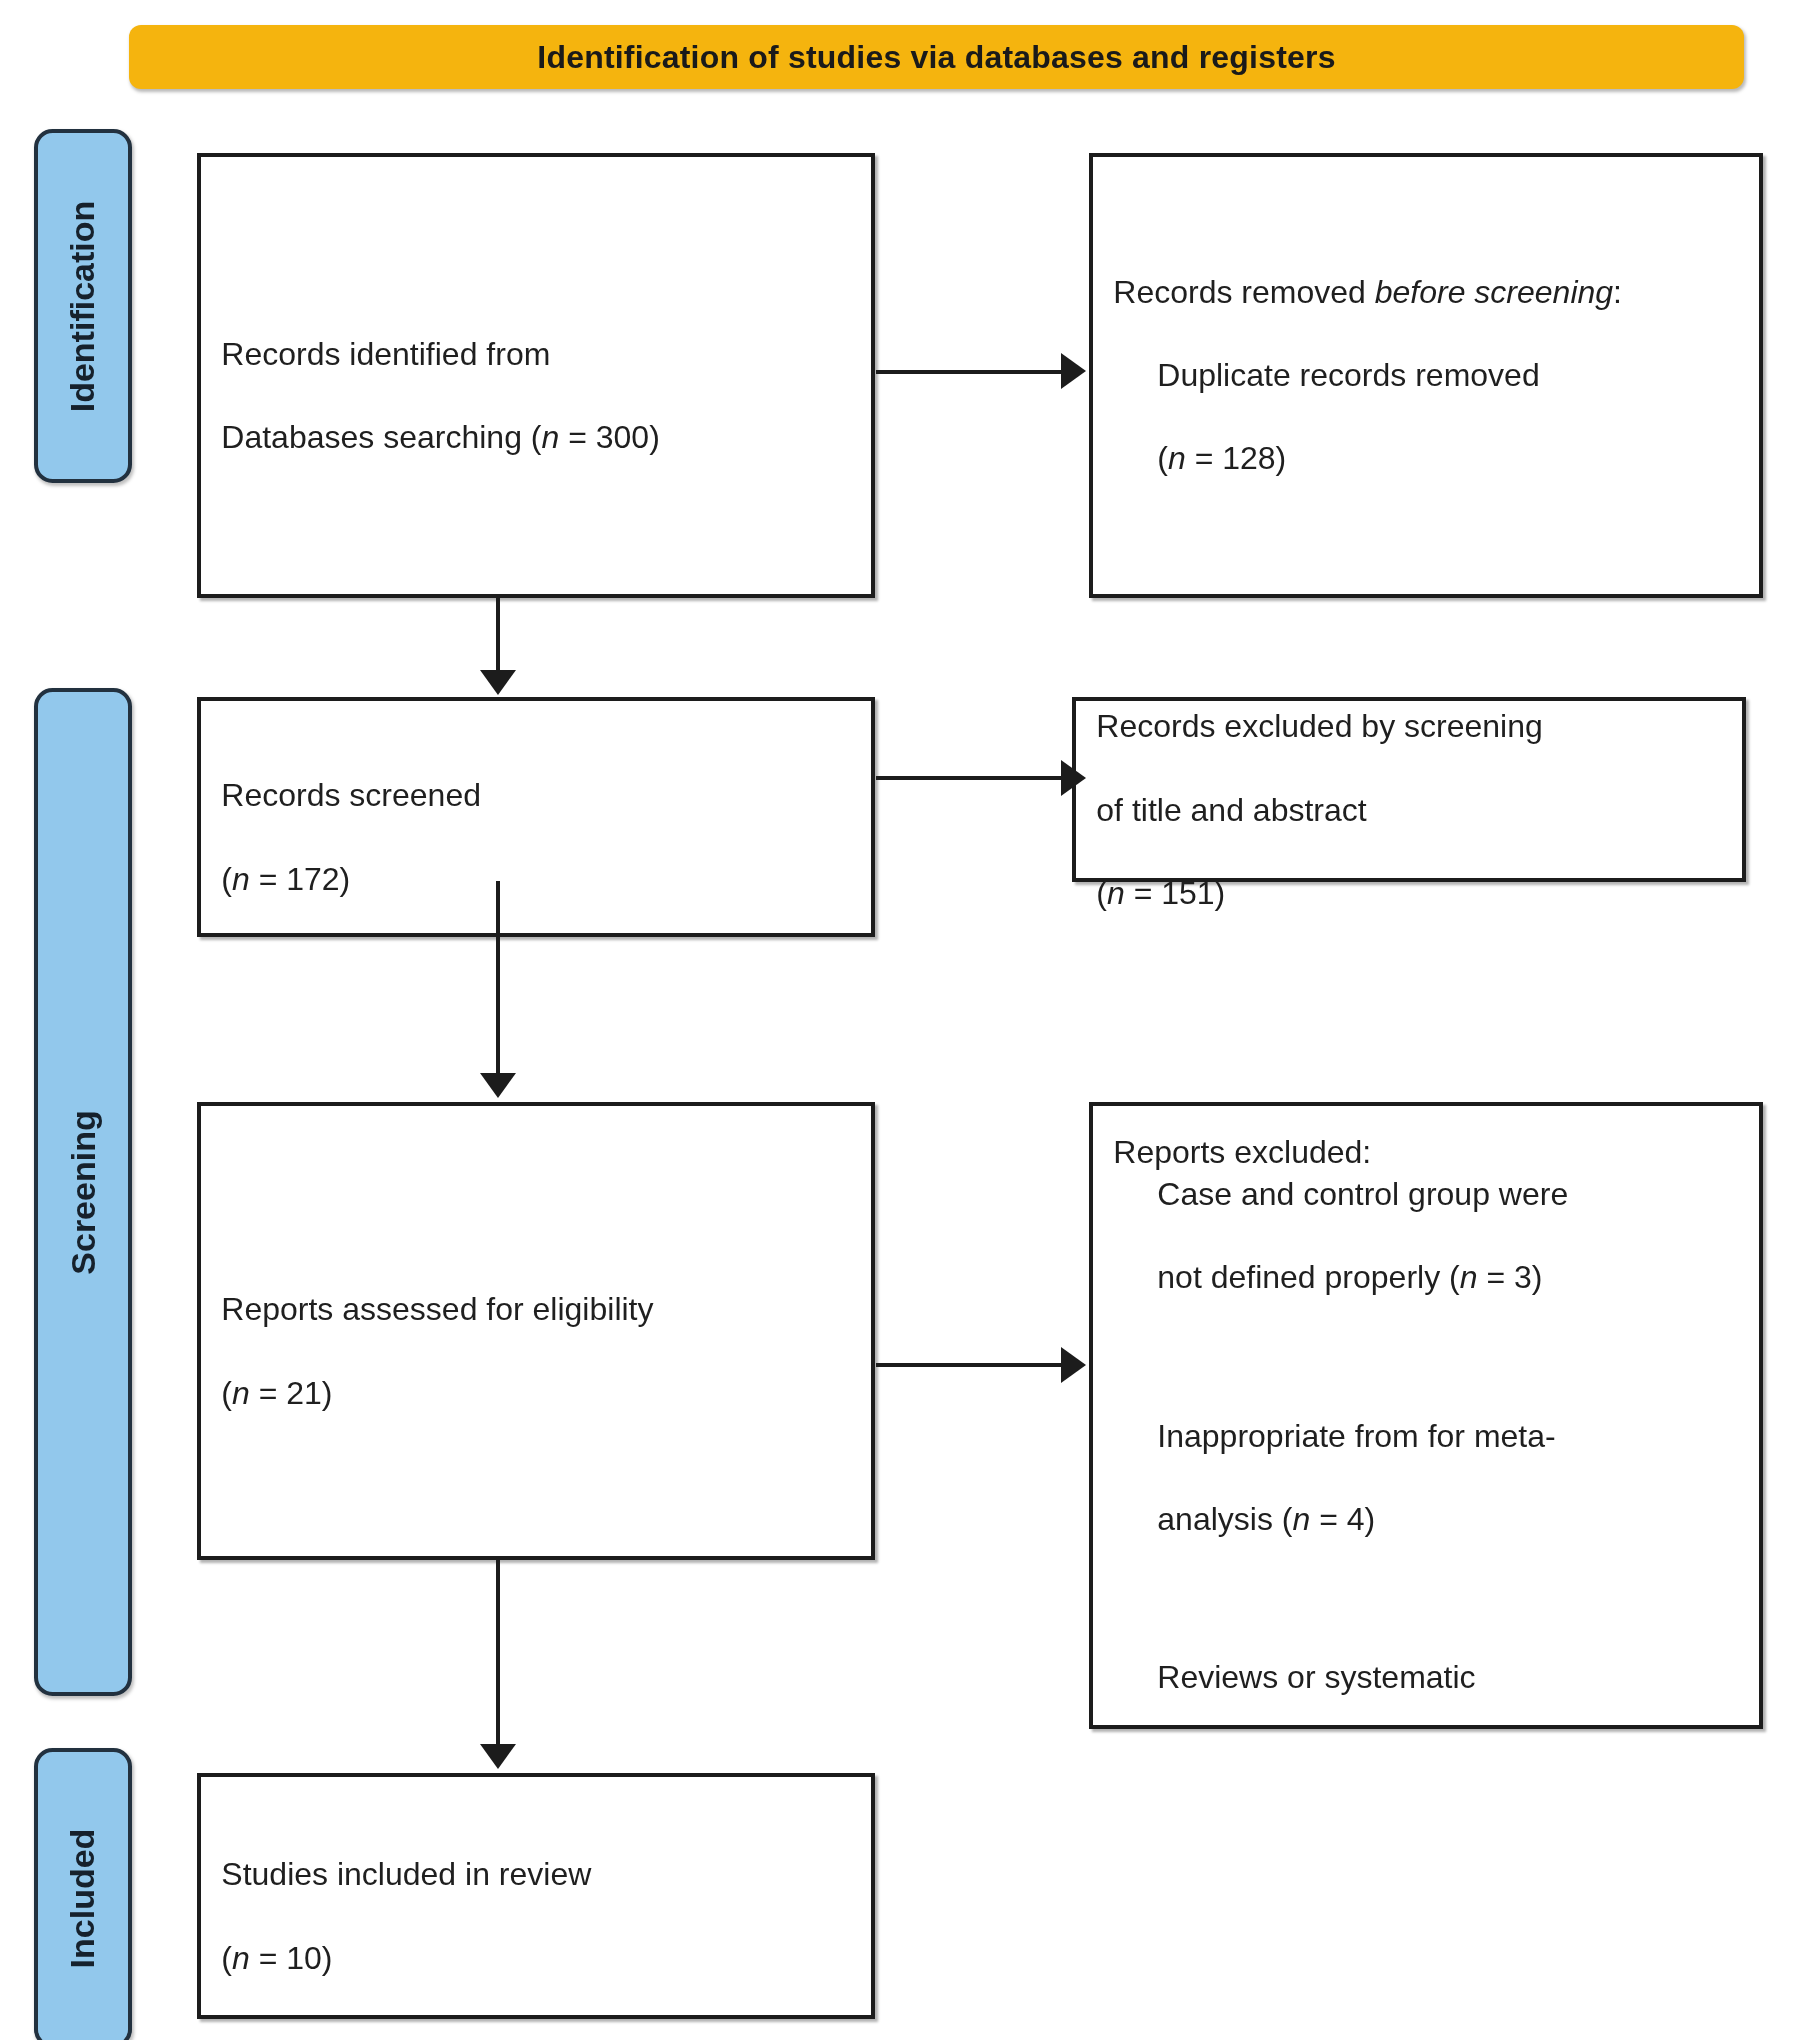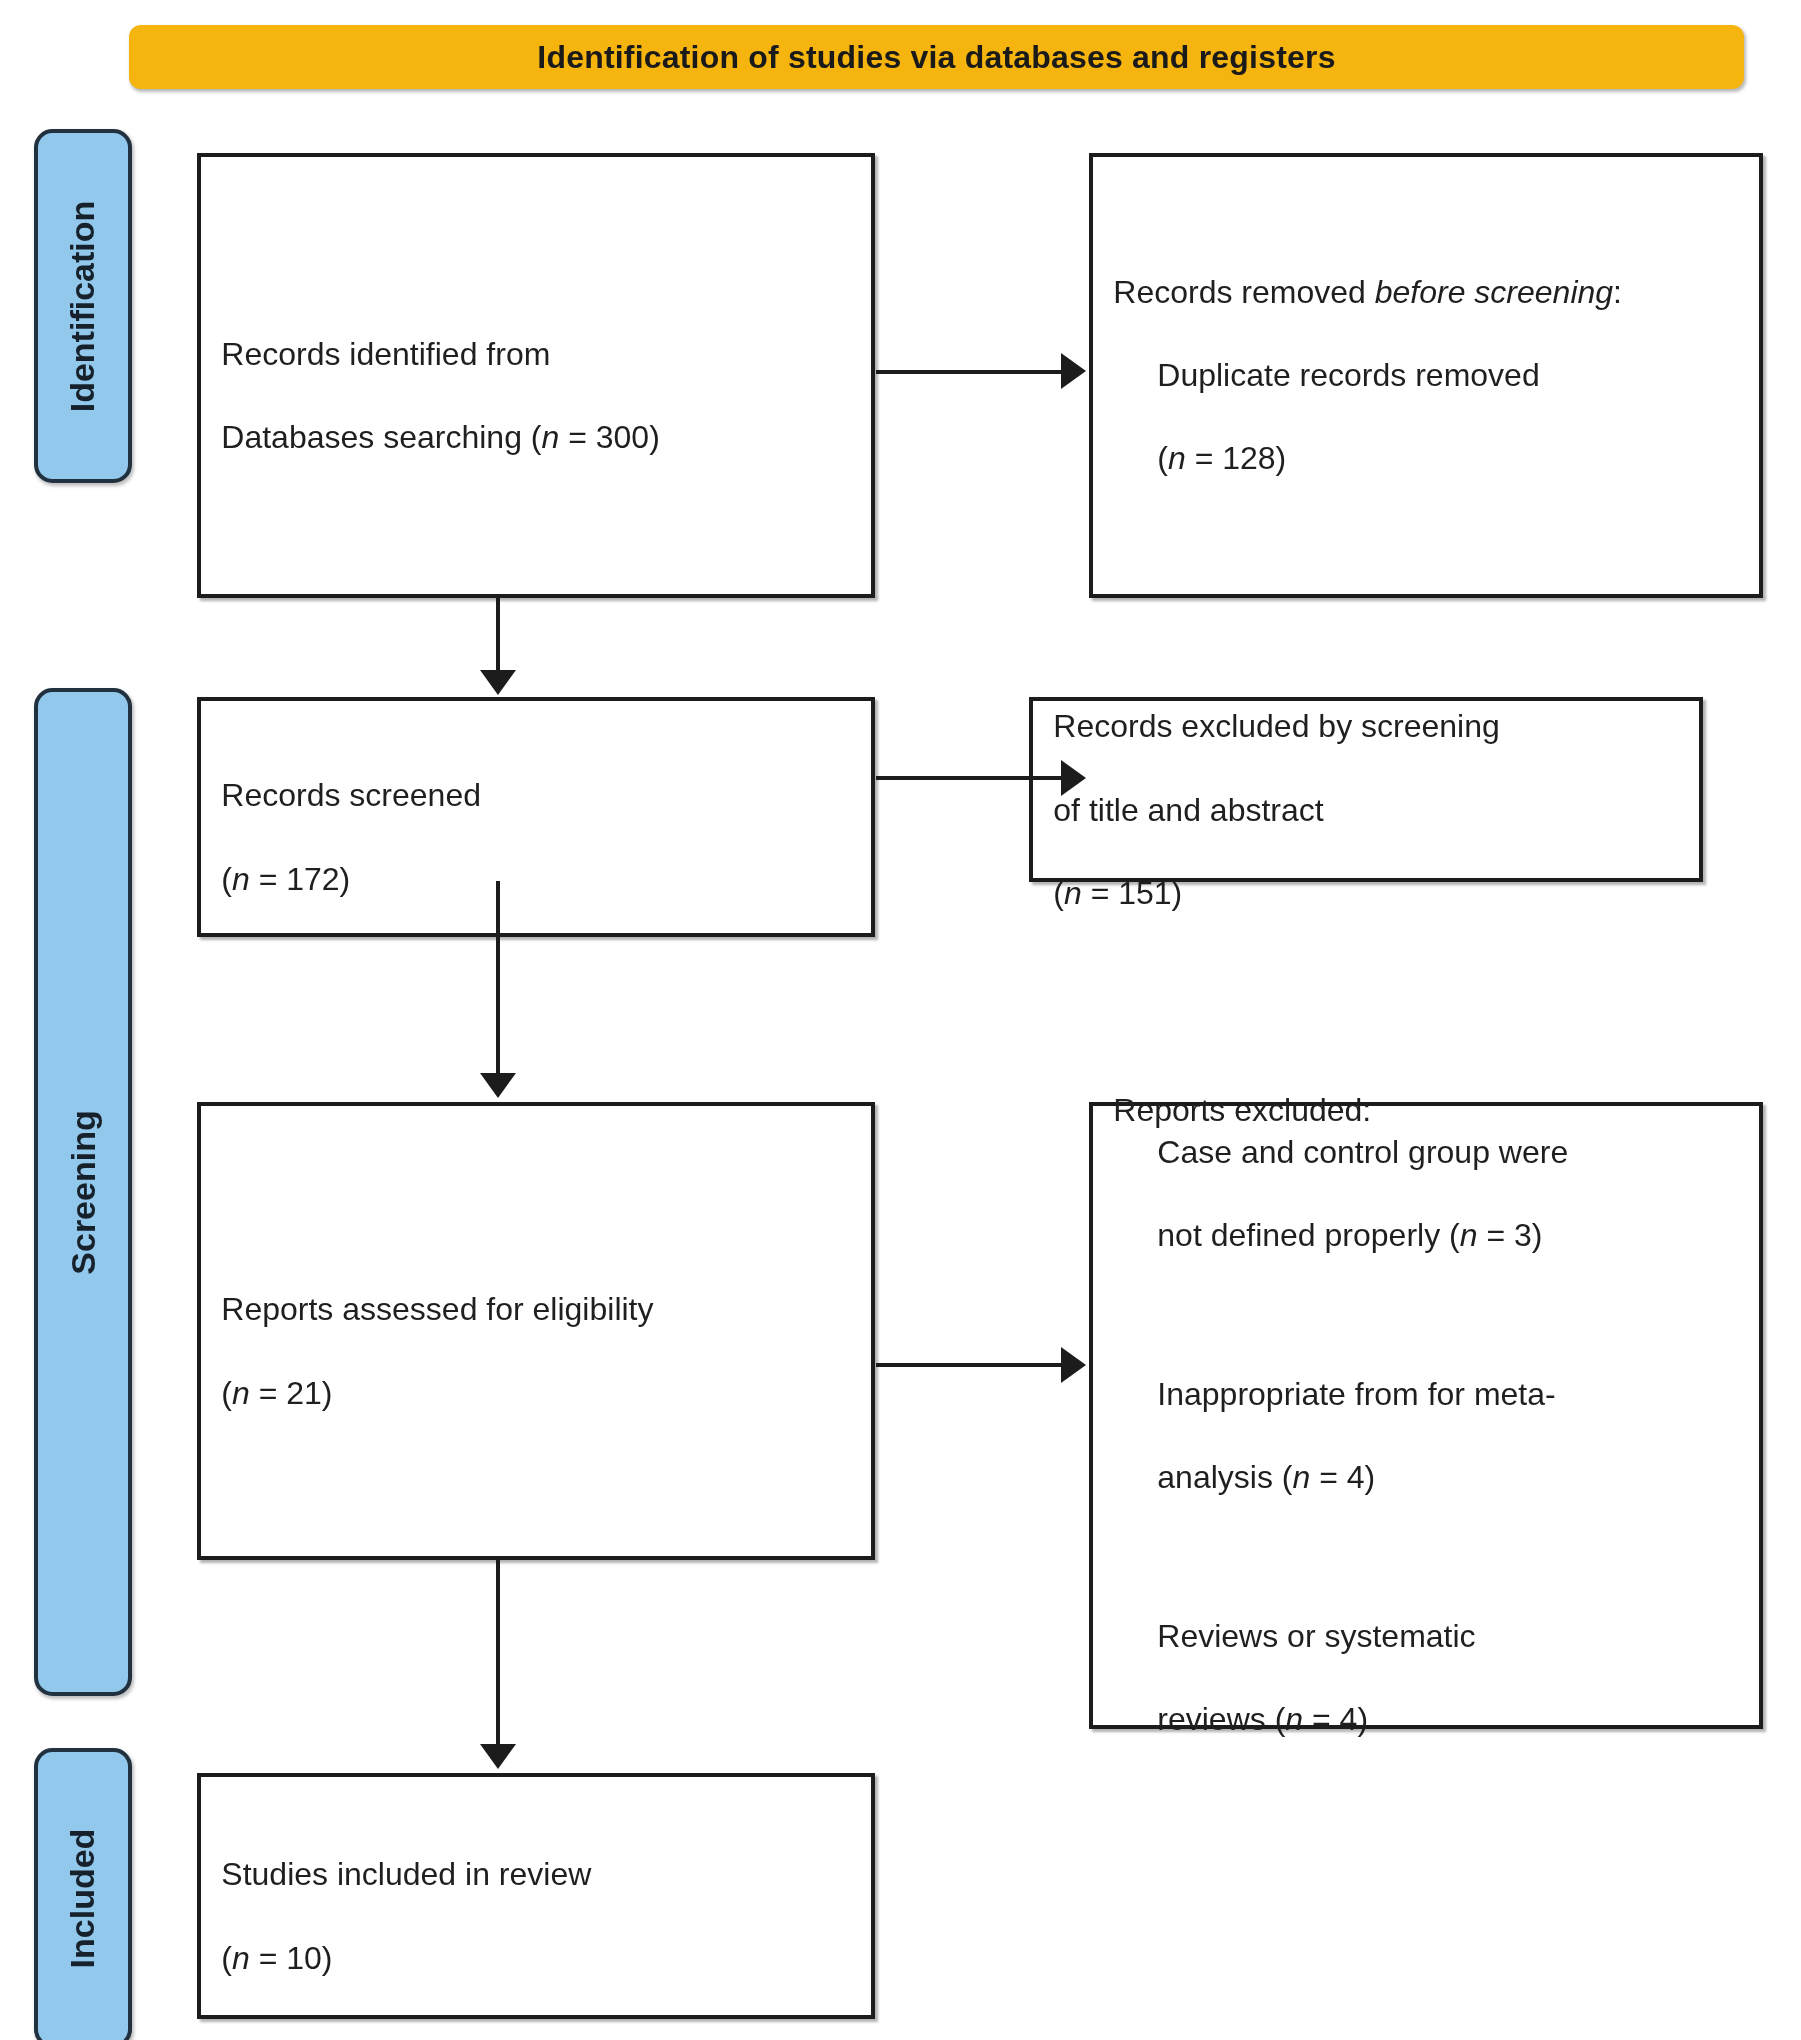--- a/index.html
+++ b/index.html
@@ -80,21 +80,21 @@
     width: 100%;
     white-space: pre-line;
   }
   .box-text .ital { font-style: italic; }
   .indent { padding-left: 44px; display: block; }
   .gap { display: block; height: 34px; }
 
   #box-identified      { left: 197px;  top: 153px;  width: 678px;  height: 445px; }
   #box-removed         { left: 1089px; top: 153px;  width: 674px;  height: 445px; }
   #box-screened        { left: 197px;  top: 697px;  width: 678px;  height: 240px; }
-  #box-excluded-screen { left: 1029px; top: 697px;  width: 674px;  height: 185px; }
+  #box-excluded-screen { left: 1072px; top: 697px;  width: 674px;  height: 185px; }
   #box-eligibility     { left: 197px;  top: 1102px; width: 678px;  height: 458px; }
   #box-reports-excl    { left: 1089px; top: 1102px; width: 674px;  height: 627px; }
   #box-included        { left: 197px;  top: 1773px; width: 678px;  height: 246px; justify-content: center; }
   .vline {
     position: absolute;
     width: 4.2px;
     background: #1c1c1c;
   }
   .hline {
     position: absolute;
@@ -195,21 +195,20 @@
   <div class="box" id="box-reports-excl">
     <div class="box-text">
       <span>Reports excluded:</span>
       <span class="indent">Case and control group were</span>
       <span class="indent"><span>not defined properly (</span><span class="ital">n</span><span> = 3)</span></span>
       <span class="gap"></span>
       <span class="indent">Inappropriate from for meta-</span>
       <span class="indent"><span>analysis (</span><span class="ital">n</span><span> = 4)</span></span>
       <span class="gap"></span>
       <span class="indent">Reviews or systematic</span>
-      <span class="indent"><span>reviews (</span><span class="ital">n</span><span> = 4)</span></span>
     </div>
   </div>
 
   <div class="box" id="box-included">
     <div class="box-text">
       <span>Studies included in review</span><br>
       <span>(</span><span class="ital">n</span><span> = 10)</span>
     </div>
   </div>
 

